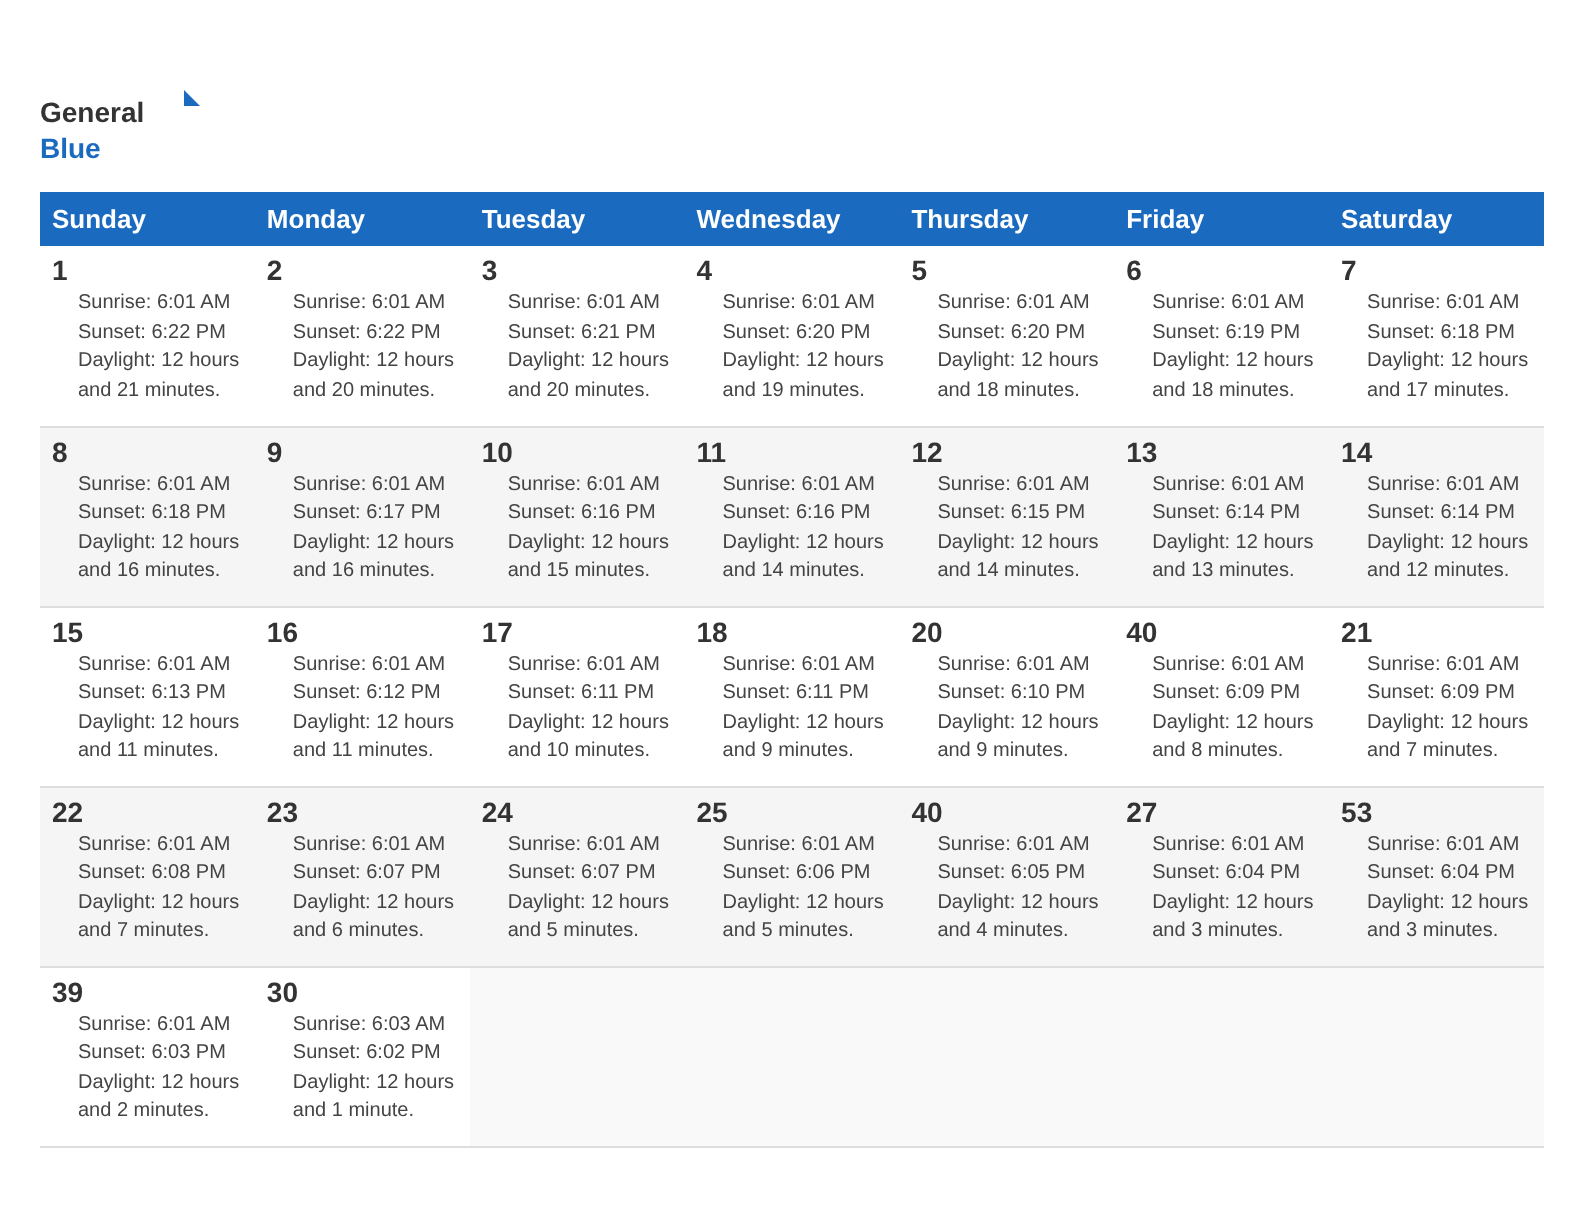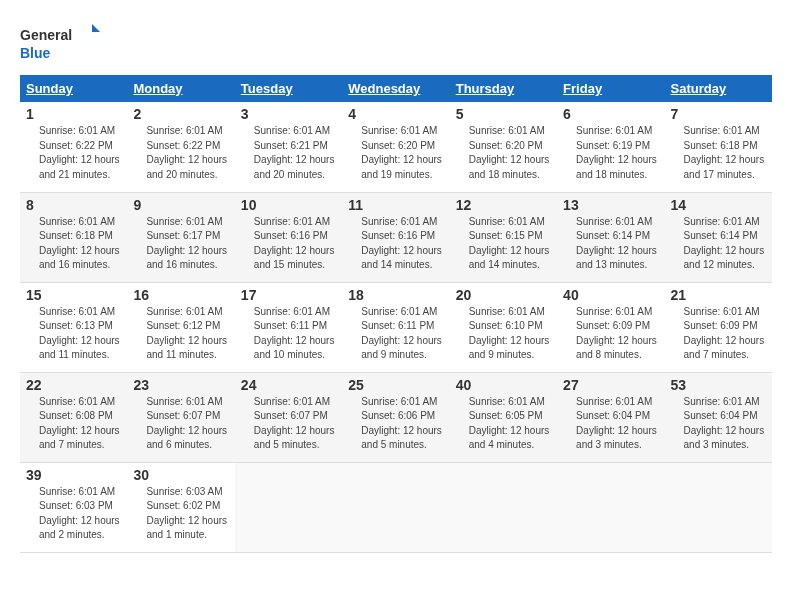--- a/index.html
+++ b/index.html
@@ -13,20 +13,21 @@
     .header {
       display: flex;
       justify-content: space-between;
       align-items: flex-start;
       margin-bottom: 10px;
     }
     .logo {
       display: flex;
       align-items: center;
       gap: 4px;
+      margin-top: 21px;
     }
     .title-section {
       text-align: right;
     }
     .month-title {
       font-size: 36px;
       font-weight: bold;
       color: #333;
     }
     .location-title {
@@ -34,21 +35,20 @@
       color: #555;
     }
     table {
       width: 100%;
       border-collapse: collapse;
       table-layout: fixed;
     }
     thead tr {
       background-color: #1a6abf;
       color: white;
-      text-decoration: underline;
     }
     thead th {
       padding: 6px 6px;
       font-size: 13px;
       font-weight: bold;
       text-align: left;
     }
     tbody tr {
       border-bottom: 1px solid #ddd;
     }

